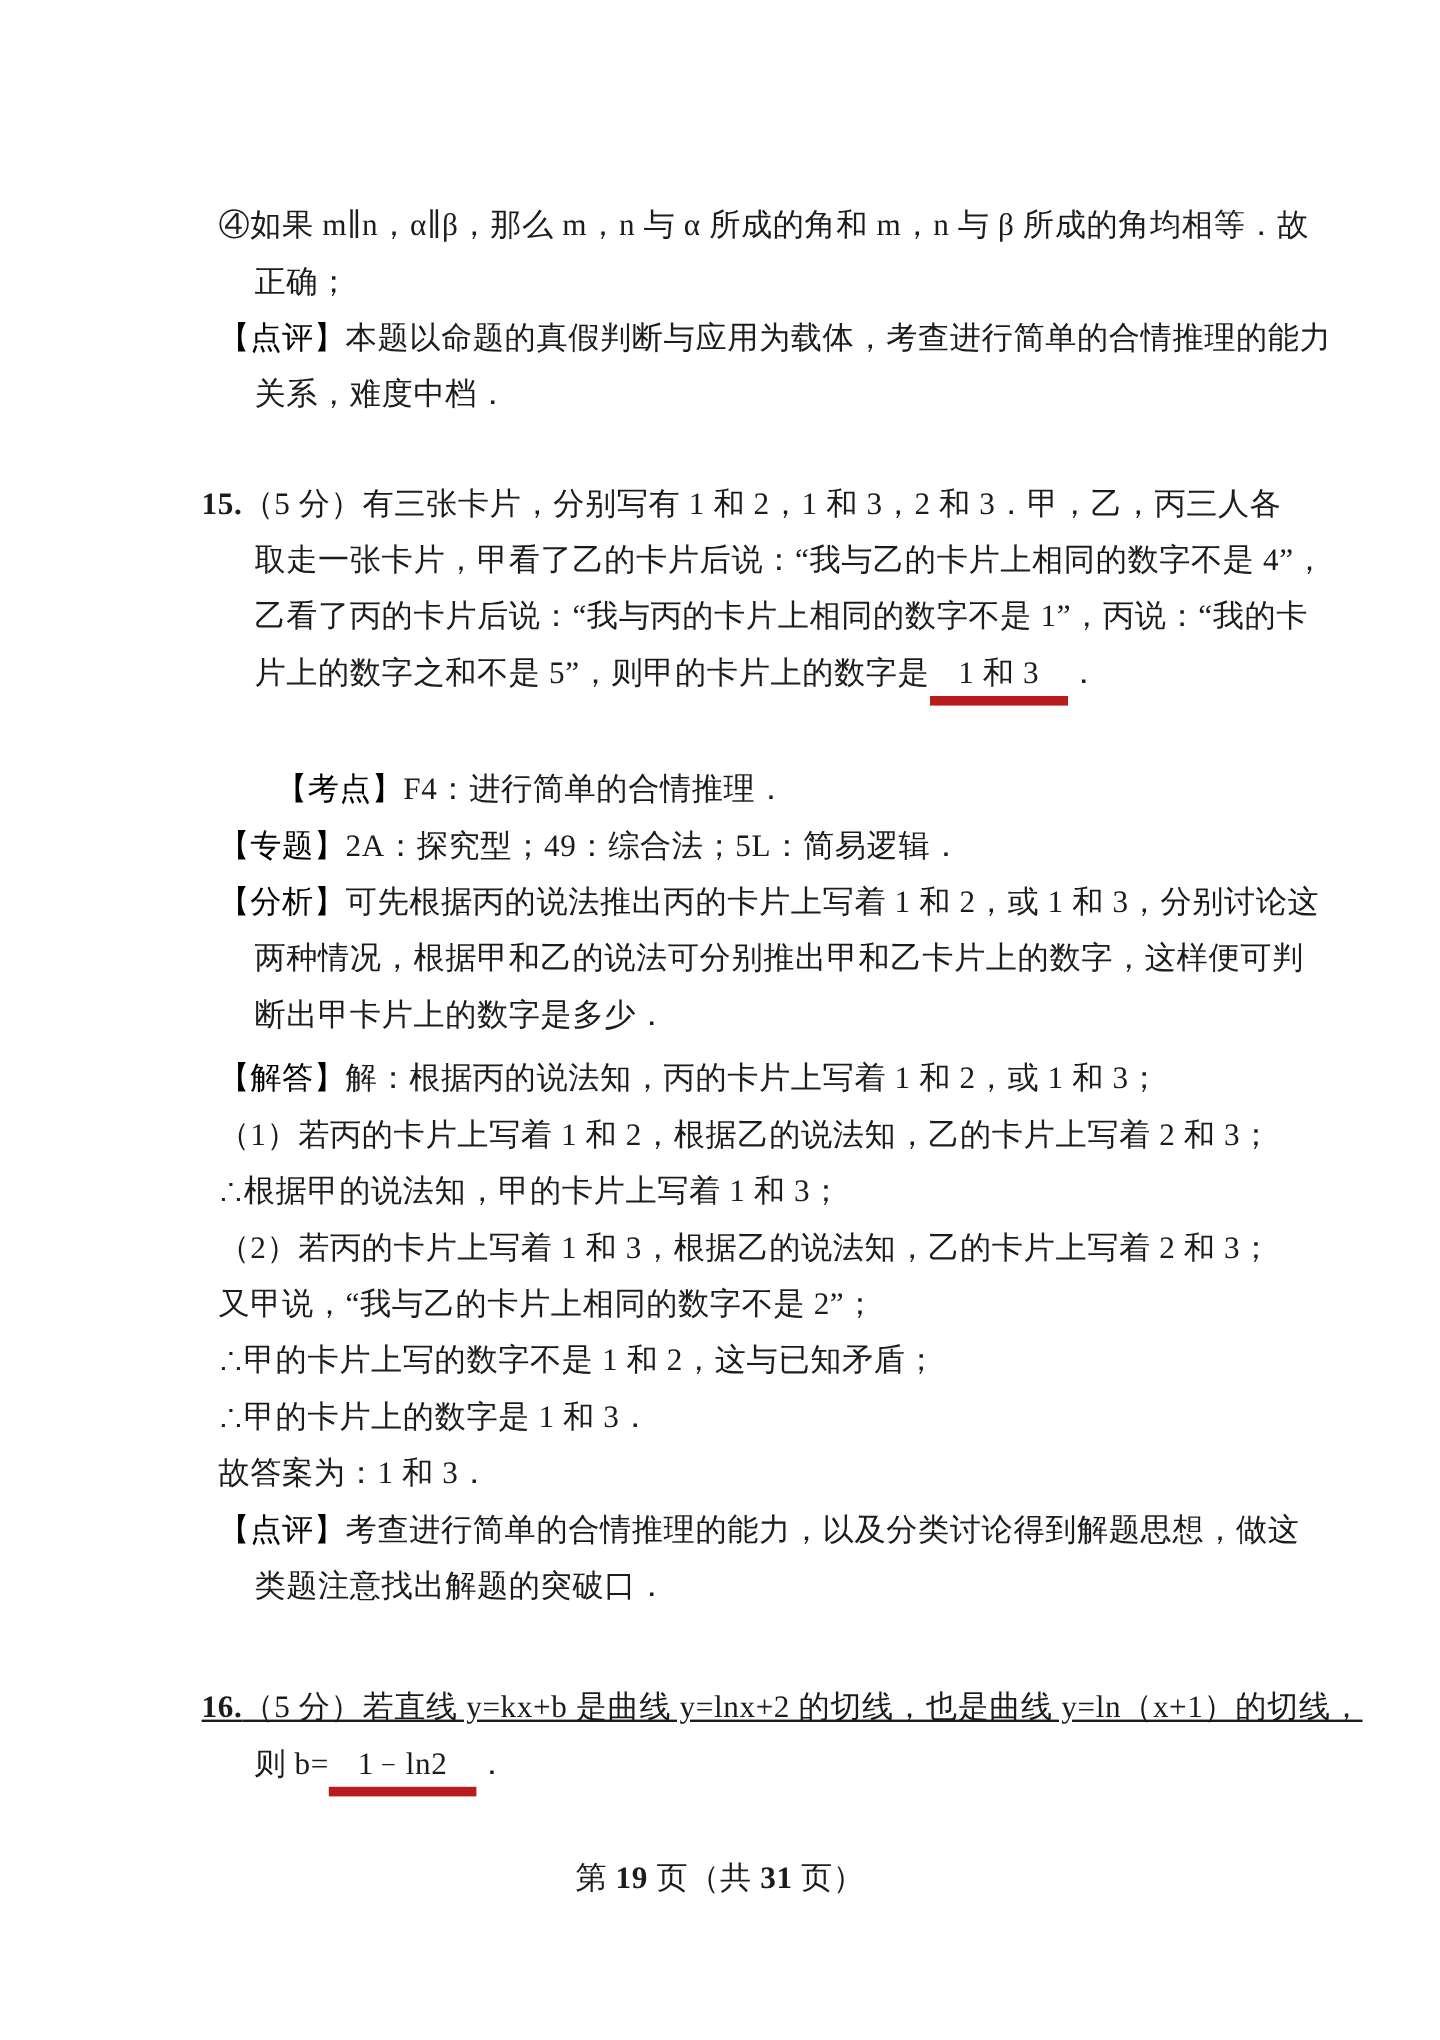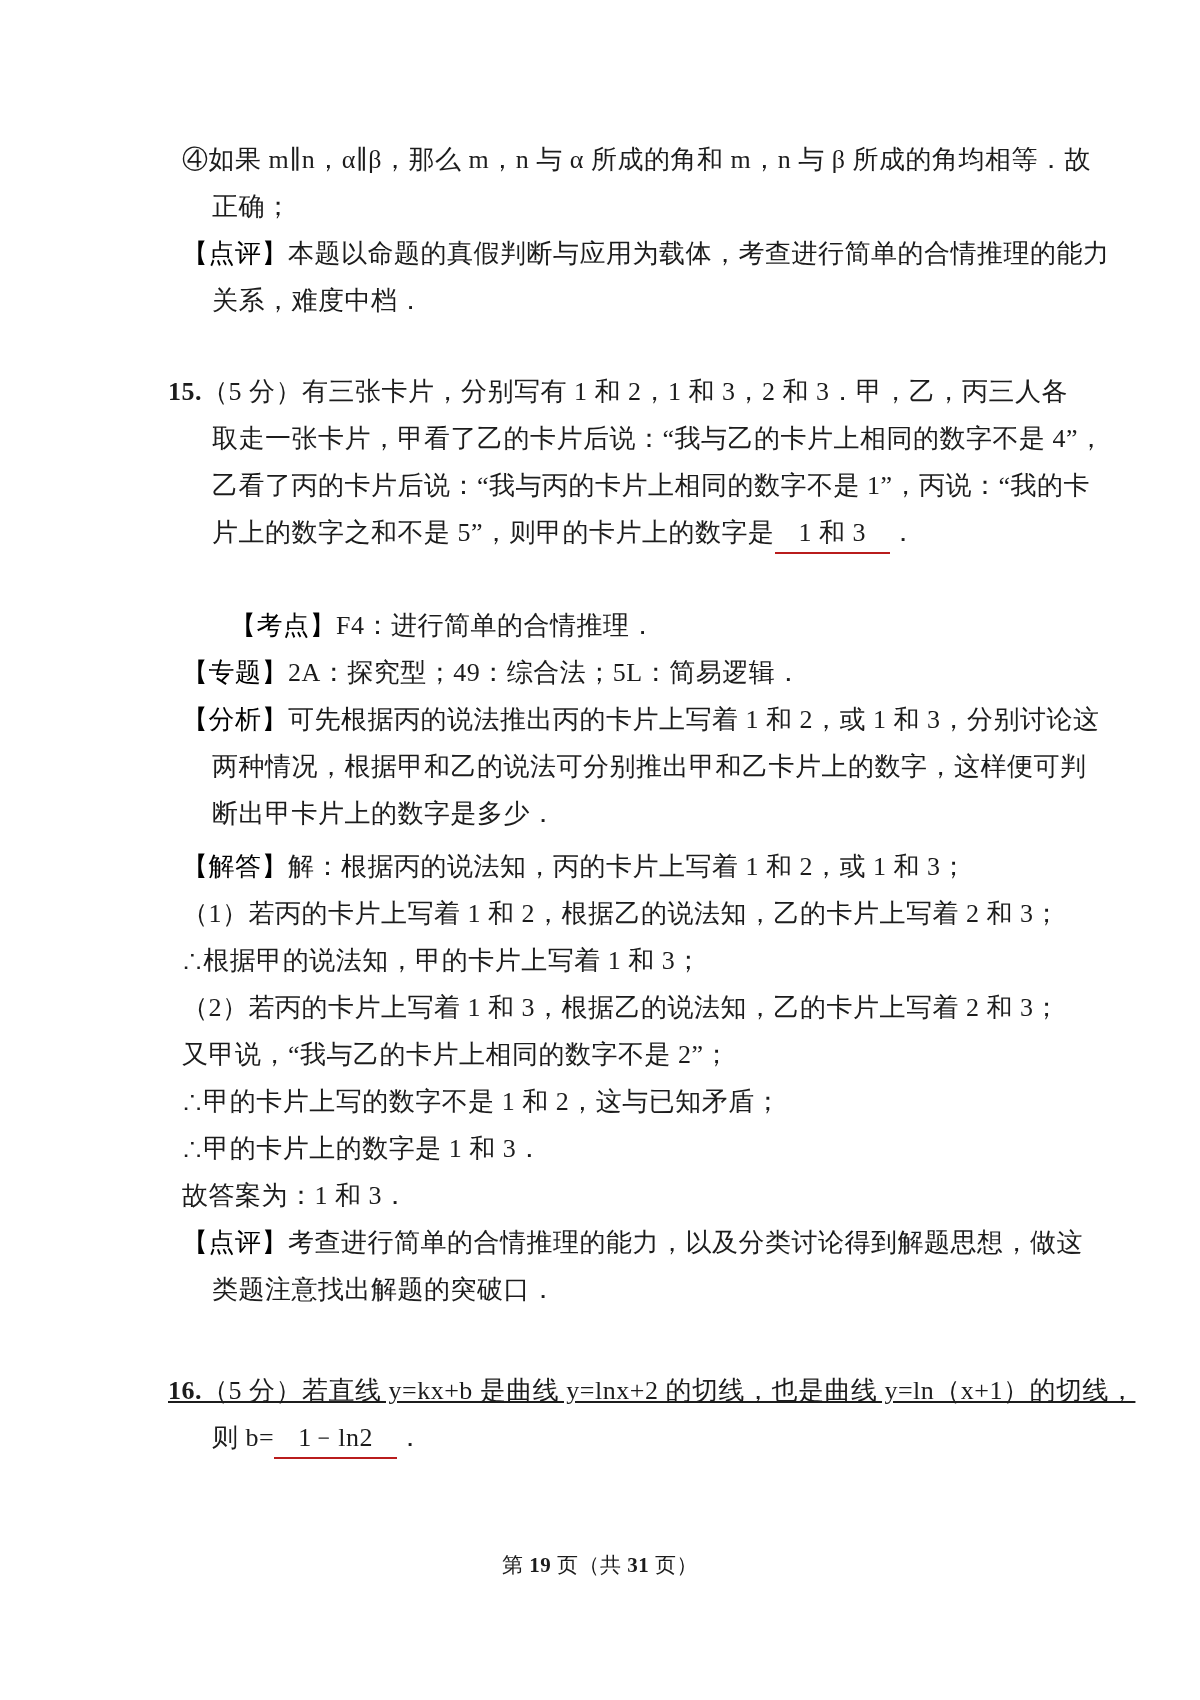--- a/index.html
+++ b/index.html
@@ -11,49 +11,49 @@
     position: relative;
     width: 1200px;
     height: 1700px;
     background: #ffffff;
     overflow: hidden;
     font-family: "Liberation Serif", "DejaVu Serif", serif;
     color: #1c1c1c;
   }
   .content {
     position: absolute;
-    top: 136px;
+    top: 164px;
     left: 0;
     right: 0;
   }
   .line {
     line-height: 47px;
     font-size: 26px;
     white-space: nowrap;
     letter-spacing: 0.5px;
   }
   .indent-q    { padding-left: 168px; }
   .indent-base { padding-left: 182px; }
   .indent-cont { padding-left: 212px; }
   .seg-n    { color: #1c1c1c; }
   .seg-b    { color: #000000; }
   .seg-bold { font-weight: bold; }
   .seg-u {
     display: inline-block;
-    border-bottom: 2px solid #b91c1c;
+    border-bottom: 8px solid #b91c1c;
     padding: 0 24px;
     line-height: 38px;
   }
   .footer {
     position: absolute;
     top: 1545px;
     left: 0;
     width: 100%;
     text-align: center;
-    font-size: 21px;
+    font-size: 26px;
     line-height: 40px;
     letter-spacing: 0.5px;
   }
 </style>
 </head>
 <body>
 
 <div class="page">
   <div class="content" id="doc-content">
       <div class="line indent-base"><span class="seg-n">④如果 m∥n，α∥β，那么 m，n 与 α 所成的角和 m，n 与 β 所成的角均相等．故</span></div>

